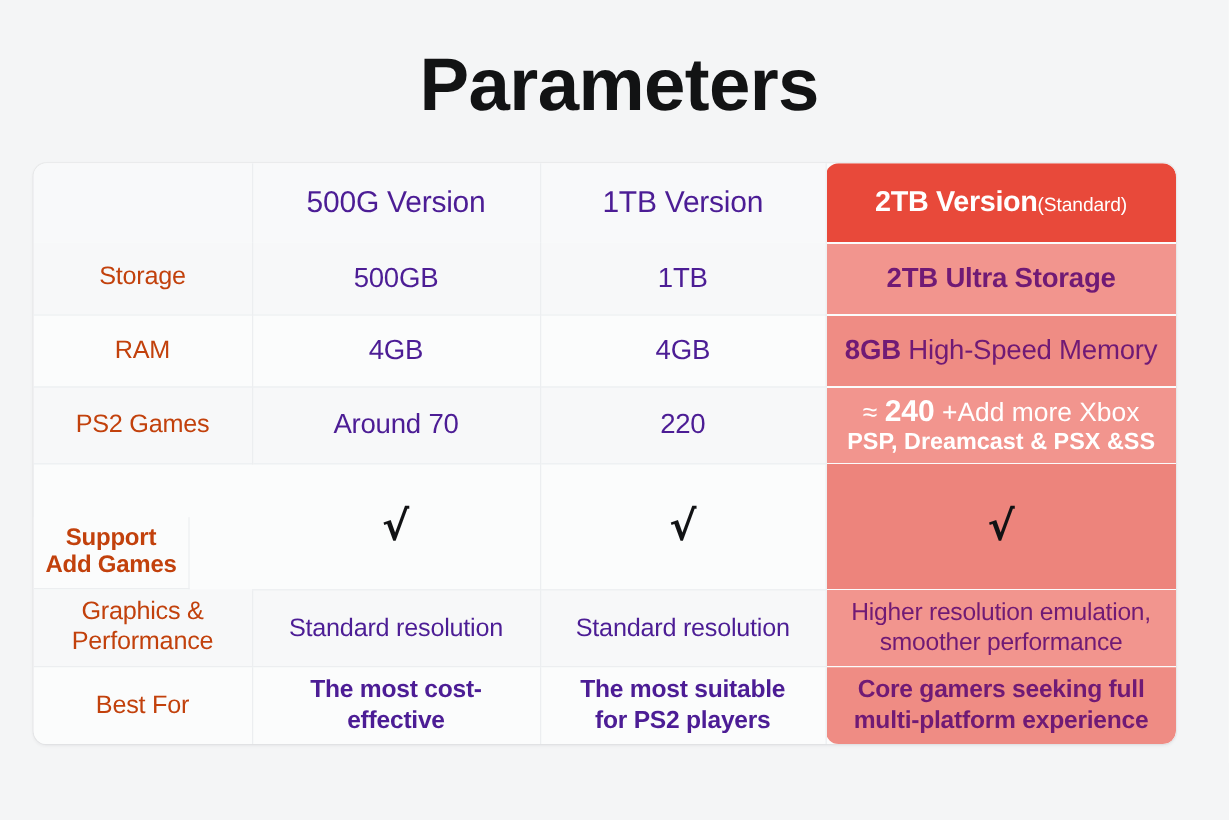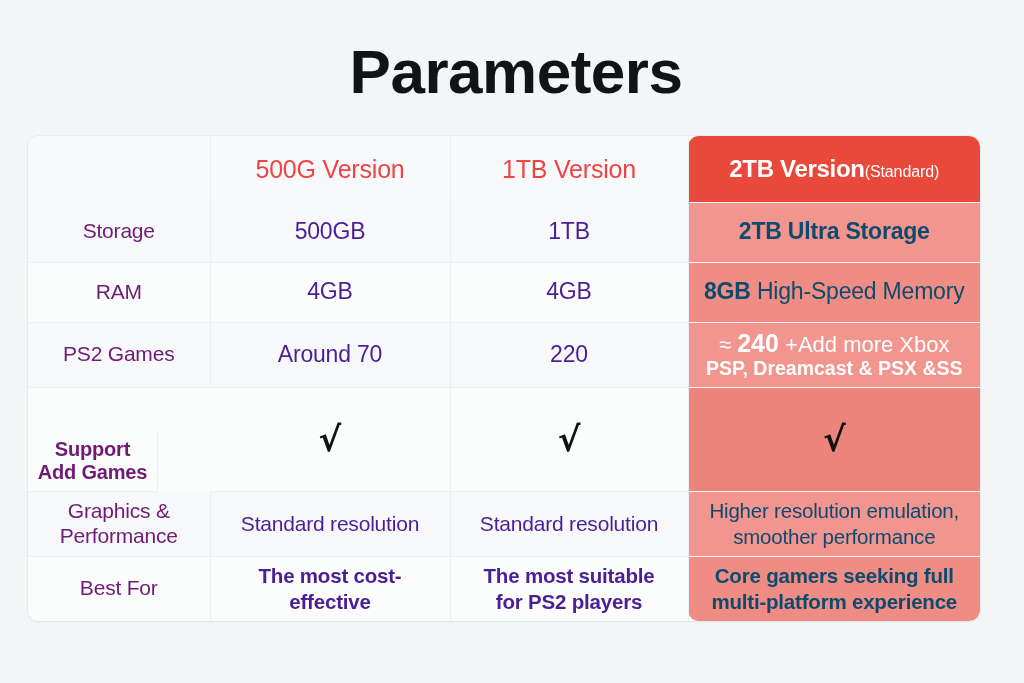--- a/index.html
+++ b/index.html
@@ -76,28 +76,28 @@
   .ptable tbody tr:nth-child(even) > td { background: #fbfcfc; }
 
   
   .hdr-blank { height: 66px; background: #f8f9fa; }
 
   .hdr-cell {
     height: 66px;
     background: #f8f9fa;
     font-size: 25px;
     font-weight: 400;
-    color: #ef4444;
+    color: #4c1d95;
     letter-spacing: -0.2px;
   }
 
   
   .row-label {
     font-size: 21px;
-    color: #701a75;
+    color: #c2410c;
     line-height: 1.18;
     letter-spacing: -0.2px;
   }
   .row-label.bold { font-weight: 700; font-size: 20px; margin-top: 44px; }
 
   
   .val {
     font-size: 23px;
     color: #4c1d95;
     line-height: 1.2;
@@ -147,21 +147,21 @@
   .hl .flag-sub {
     font-size: 16px;
     font-weight: 400;
     letter-spacing: -0.1px;
   }
 
   .hl-val {
     font-size: 23px;
     line-height: 1.2;
     letter-spacing: -0.2px;
-    color: #0c4a6e;
+    color: #701a75;
   }
   .hl-val .strong { font-weight: 700; }
   .hl-val.two-line { font-size: 20.5px; line-height: 1.26; }
   .hl-val.bold-all { font-weight: 700; font-size: 20.5px; line-height: 1.26; }
 
   .hl-games .l1 { font-size: 22px; line-height: 1.12; white-space: nowrap; }
   .hl-games .l1 .big { font-size: 25px; font-weight: 700; }
   .hl-games .l2 { font-size: 19.5px; font-weight: 700; line-height: 1.2; white-space: nowrap; }
 
   .nowrap { white-space: nowrap; }

